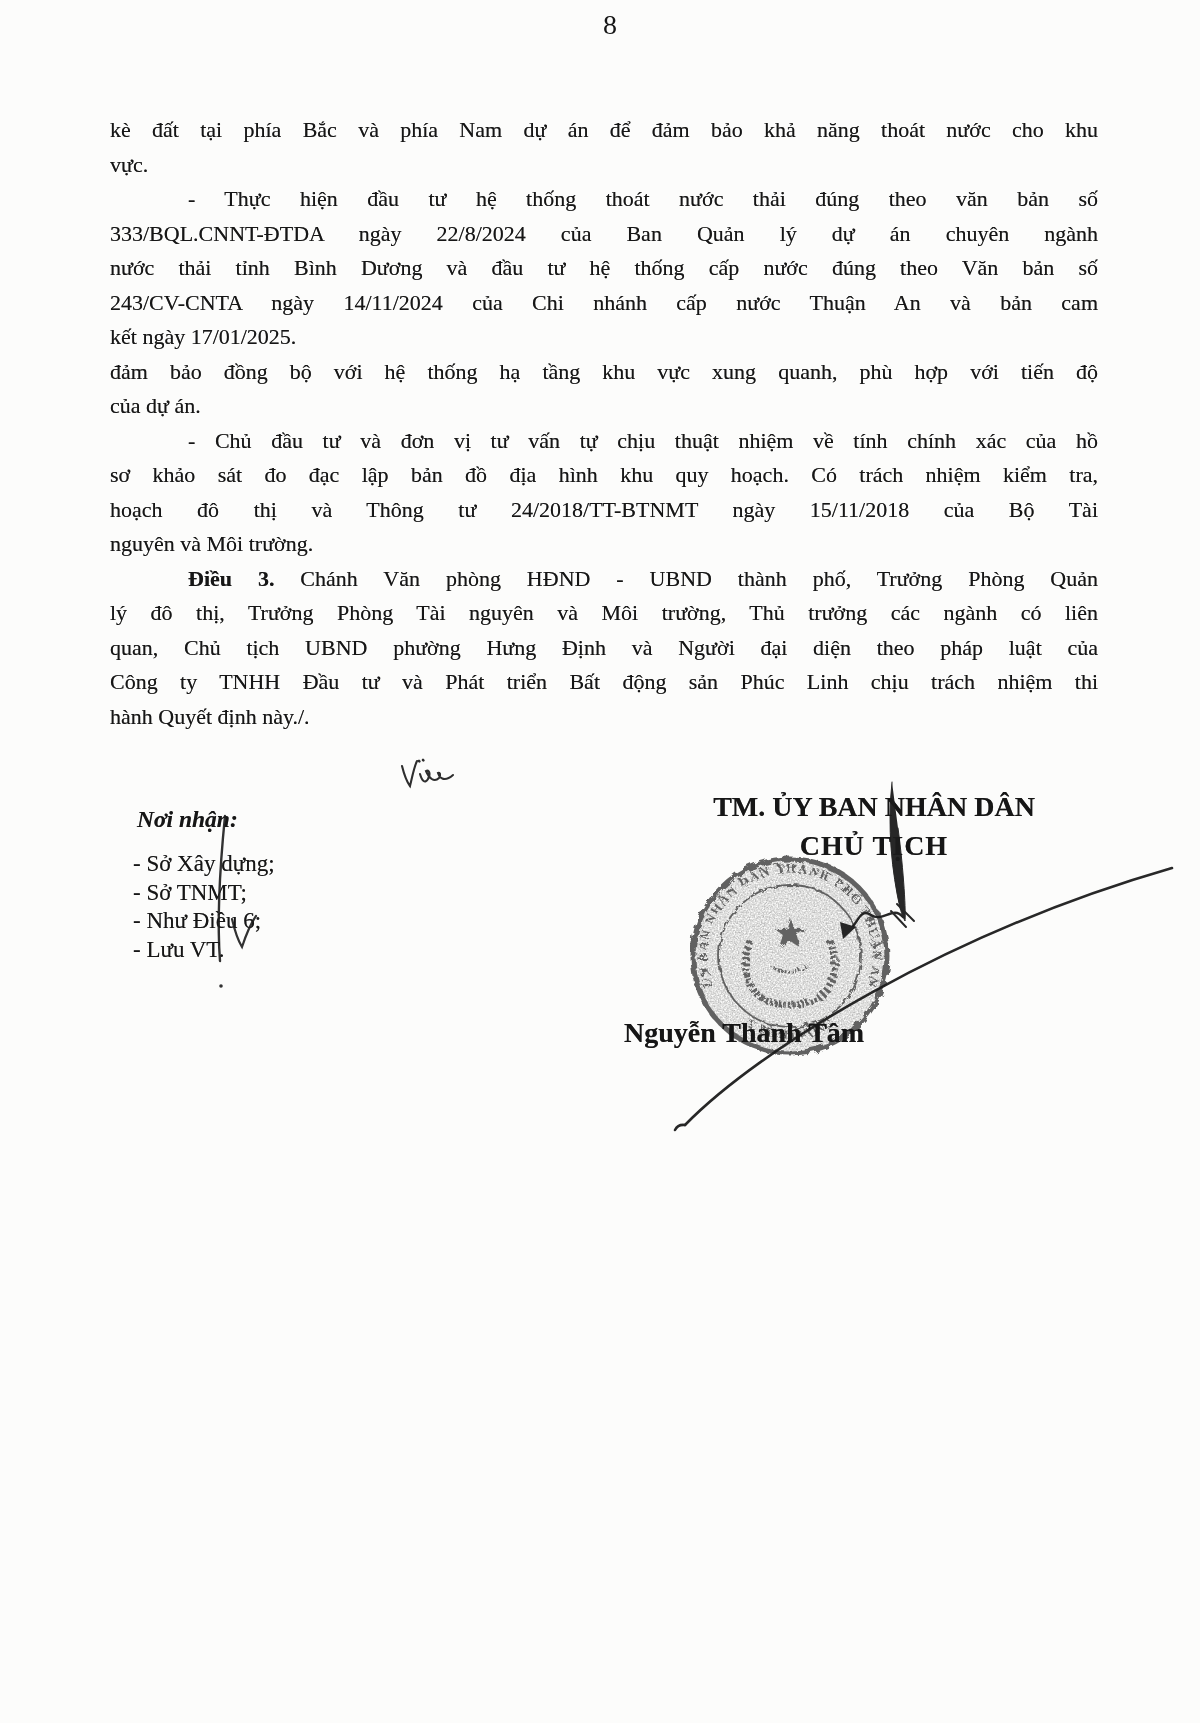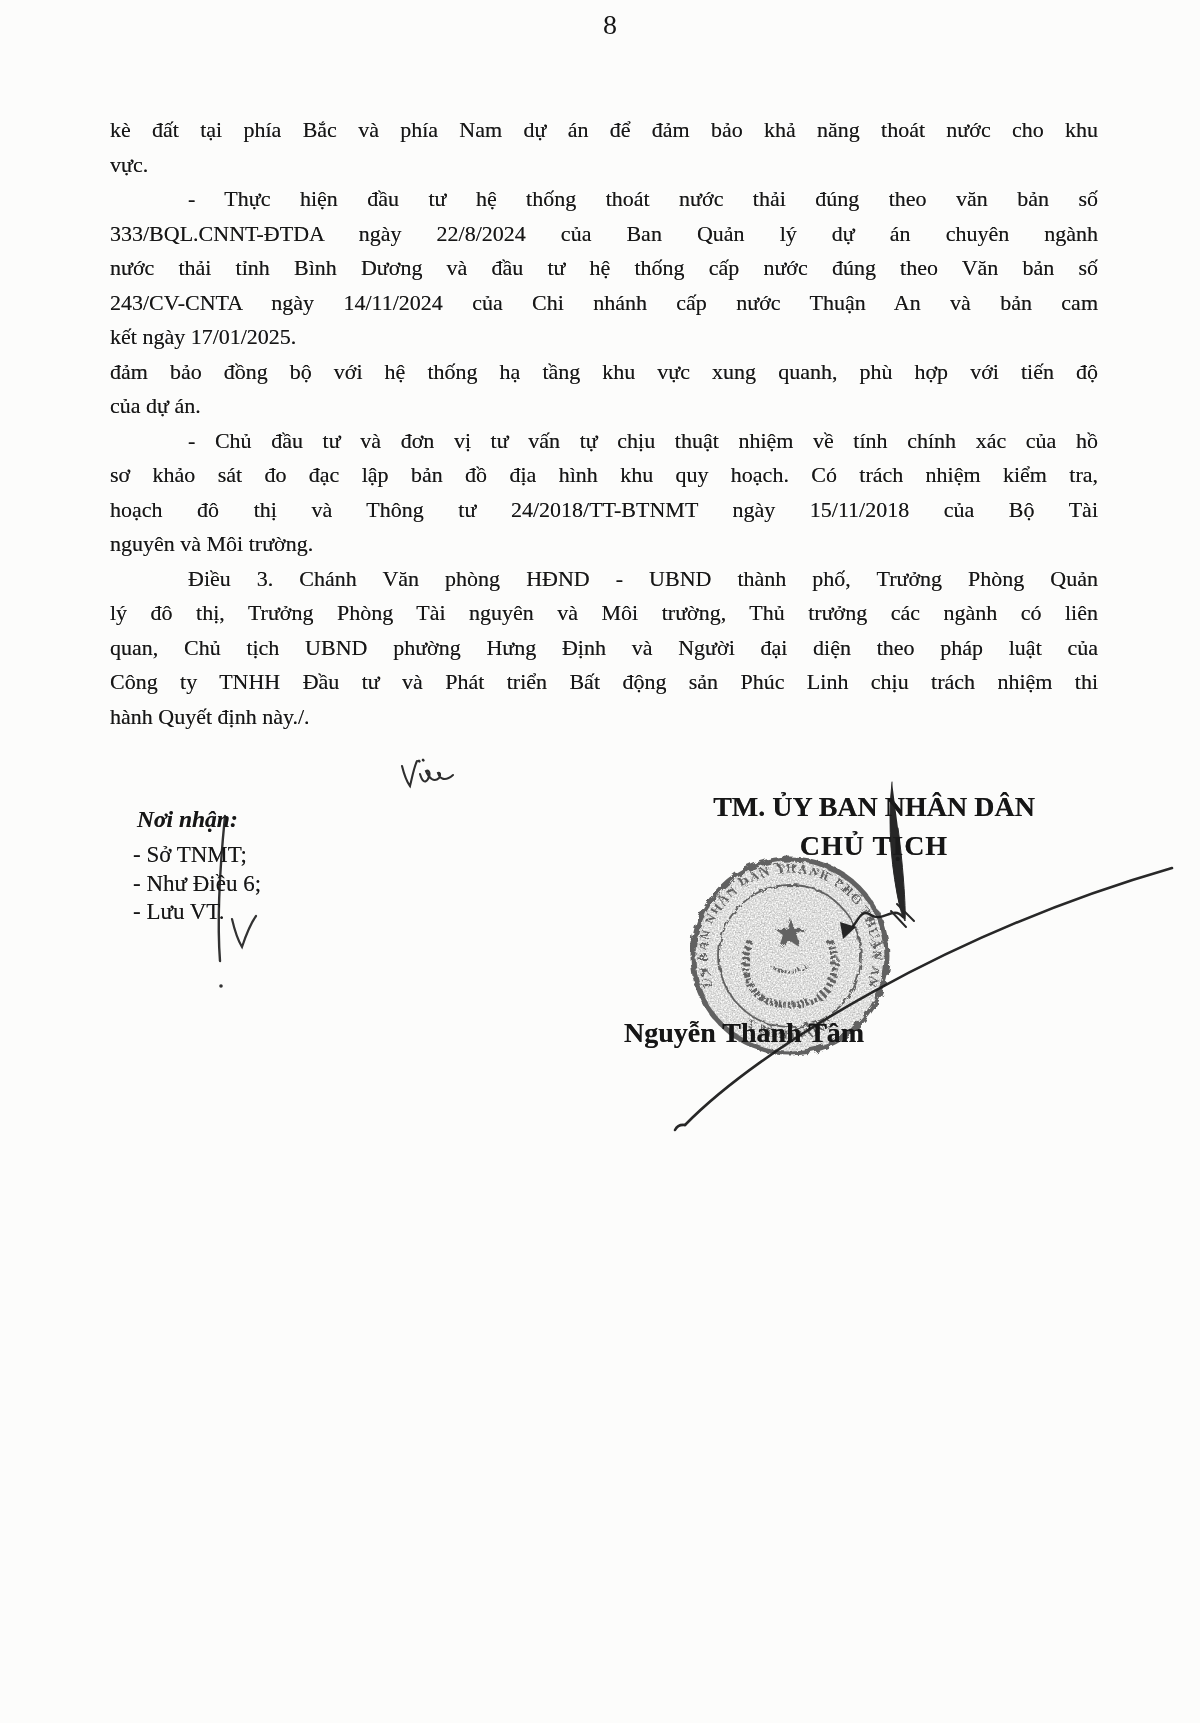--- a/index.html
+++ b/index.html
@@ -18,26 +18,26 @@
   }
   
   .body-text{
     left:110px;top:113px;width:988px;
     font-size:22px;line-height:34.5px;
     text-shadow:0 0 .5px rgba(10,10,10,.55);
   }
   .body-text .line{white-space:normal;}
   .body-text .line.justify{text-align:justify;text-align-last:justify;}
   .body-text .line.indent{padding-left:78px;}
-  .body-text b{font-weight:normal;margin-top:24px;}
+  .body-text b{font-weight:bold;margin-top:24px;}
   
   .recipients{left:133px;top:804px;width:320px;}
   .recipients-label{
     font-size:23.5px;font-weight:bold;font-style:italic;
-    padding-left:4px;line-height:30px;margin-bottom:7px;
+    padding-left:4px;line-height:30px;margin-bottom:16px;
     text-shadow:0 0 .5px rgba(10,10,10,.5);
   }
   .recipients-list{font-size:23px;line-height:28.5px;
     text-shadow:0 0 .4px rgba(10,10,10,.5);}
   
   .sign-block{left:624px;top:790px;width:500px;text-align:center;}
   .sign-authority{font-size:28px;font-weight:bold;line-height:34px;
     text-shadow:0 0 .5px rgba(10,10,10,.6);}
   .sign-title{font-size:28px;font-weight:bold;line-height:34px;margin-top:5px;
     letter-spacing:1px;text-shadow:0 0 .5px rgba(10,10,10,.6);}
@@ -77,20 +77,21 @@
   <g stroke="#1d1d1d" stroke-width="2.1" fill="none" stroke-linecap="round" opacity="0.92">
     <path d="M6,9 C8,17 11,25 14,29 C16,21 18,10 21,4"></path>
     <path d="M23,4 l0.4,0.4 M27,3 l0.4,0.4" stroke-width="2.6"></path>
     <path d="M24,17 C26,24 29,27 32,22 C35,17 33,12 30,14 C33,21 38,26 43,21 C45,18 44,15 42,16 C44,22 49,25 57,18"></path>
   </g>
 </svg>
 
 <div class="abs recipients">
   <div class="recipients-label">Nơi nhận:</div>
   <div class="recipients-list">
+      <div class="recipient">- Sở Xây dựng;</div>
       <div class="recipient">- Sở TNMT;</div>
       <div class="recipient">- Như Điều 6;</div>
       <div class="recipient">- Lưu VT.</div>
     </div>
 </div>
 
 <svg class="abs pen" style="left:190px;top:806px" width="80" height="195" viewBox="0 0 80 195">
   <g stroke="#1d1d1d" fill="none" stroke-linecap="round" opacity="0.9">
     <path d="M35,10 C30,60 27,115 30,155" stroke-width="2.4"></path>
     <circle cx="31" cy="180" r="1.8" fill="#1d1d1d" stroke="none"></circle>

